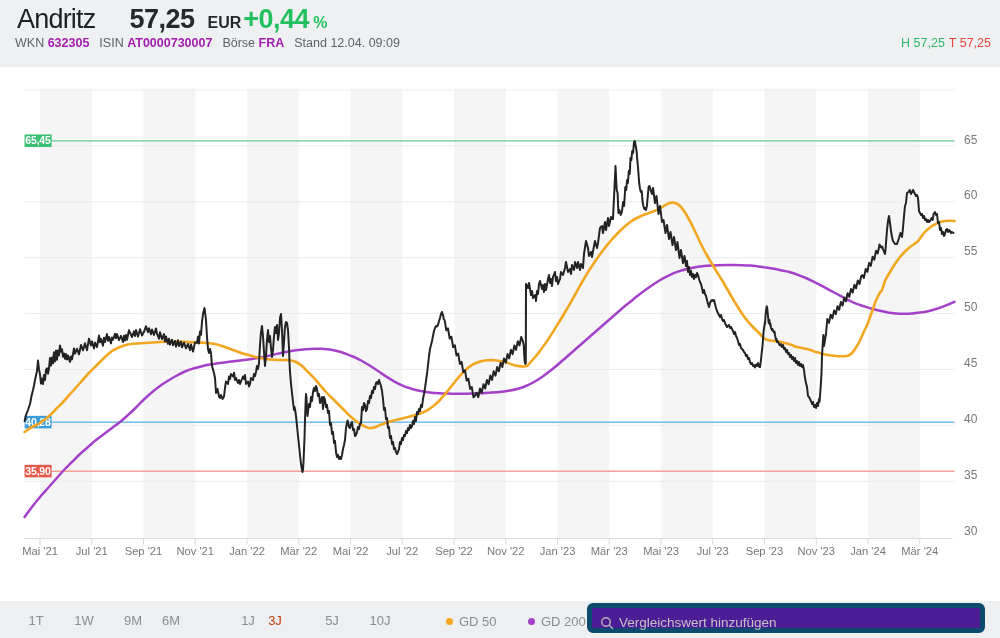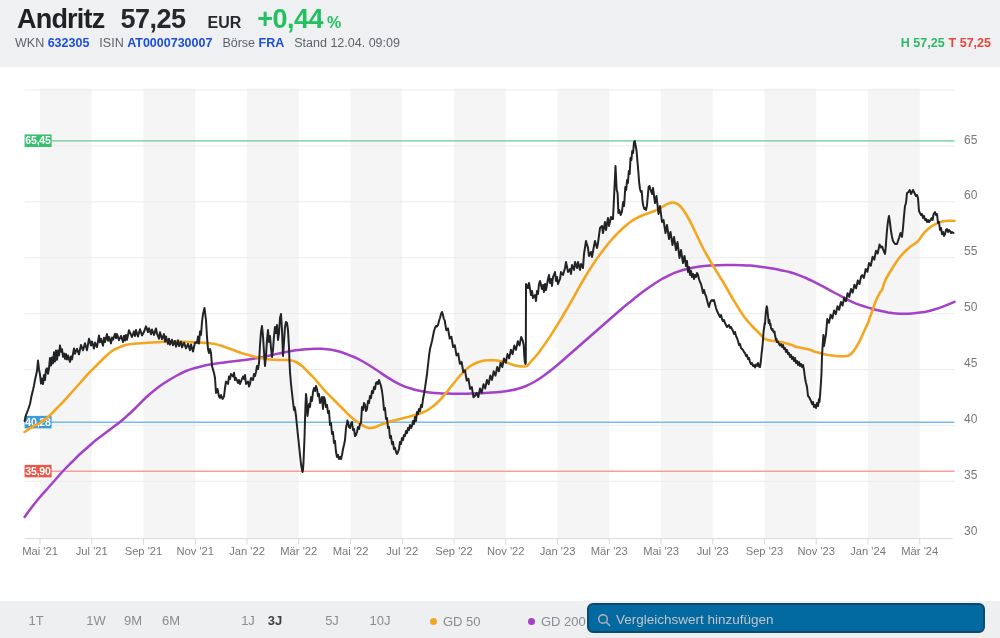--- a/index.html
+++ b/index.html
@@ -1,34 +1,34 @@
 <!DOCTYPE html>
 <html lang="de"><head><meta charset="utf-8">
 <style>
 *{margin:0;padding:0;box-sizing:border-box}
 html,body{width:1000px;height:638px;overflow:hidden;font-family:"Liberation Sans",sans-serif;background:#fff;position:relative}
 .hdr{position:absolute;left:0;top:0;width:1000px;height:67px;background:#eef0f1}
 .l1{position:absolute;left:17px;top:3.5px;white-space:nowrap}
-.name{font-size:27px;font-weight:bold;color:#202124;letter-spacing:-.8px}
-.price{font-size:27px;font-weight:600;color:#26282b;letter-spacing:-.5px;margin-left:16px}
-.cur{font-size:16px;font-weight:600;color:#26282b;margin-left:22px}
-.chg{font-size:27px;font-weight:bold;color:#22c05e;letter-spacing:-.5px;margin-left:16px}
+.name{font-size:27px;font-weight:normal;color:#202124;letter-spacing:-.8px}
+.price{font-size:27px;font-weight:600;color:#26282b;letter-spacing:-.5px;margin-left:34px}
+.cur{font-size:16px;font-weight:600;color:#26282b;margin-left:13px}
+.chg{font-size:27px;font-weight:bold;color:#22c05e;letter-spacing:-.5px;margin-left:2px}
 .pct{font-size:16px;font-weight:bold;color:#22c05e;margin-left:4px}
 .l2{position:absolute;left:15px;top:36px;font-size:12.5px;color:#5f6368;white-space:nowrap}
-.l2 b{color:#1d4ed8;font-weight:bold}
+.l2 b{color:#a21caf;font-weight:bold}
 .l2 .sep{display:inline-block;width:10px}
-.ht{position:absolute;right:9px;top:36px;font-size:12.5px;font-weight:bold;white-space:nowrap}
+.ht{position:absolute;right:9px;top:36px;font-size:12.5px;font-weight:normal;white-space:nowrap}
 .ht .h{color:#2fb76a}
 .ht .t{color:#e6473c;margin-left:4px}
 .tbar{position:absolute;left:0;top:601px;width:1000px;height:37px;background:#eeeff0}
 .rng{position:absolute;top:12px;font-size:13px;color:#8a8d91;transform:translateX(-50%)}
-.rng.sel{color:#404040;font-weight:bold}
+.rng.sel{color:#c2410c;font-weight:normal}
 .leg{position:absolute;top:13px;font-size:13px;color:#898c90;white-space:nowrap}
 .dot{display:inline-block;width:7px;height:7px;border-radius:50%;margin-right:6px;vertical-align:1px}
-.search{position:absolute;left:587px;top:2px;width:398px;height:30px;background:#0369a1;border:2px solid #0c4a6e;border-radius:6px}
+.search{position:absolute;left:587px;top:2px;width:398px;height:30px;background:#4c1d95;border:5px solid #0c4a6e;border-radius:6px}
 .search .ph{position:absolute;left:27px;top:7px;font-size:13.5px;color:#c2c3c7}
 .mag{position:absolute;left:8px;top:8px}
 </style></head><body>
 <div class="hdr">
   <div class="l1"><span class="name">Andritz</span><span class="price">57,25</span><span class="cur">EUR</span><span class="chg">+0,44</span><span class="pct">%</span></div>
   <div class="l2">WKN <b>632305</b><span class="sep"></span>ISIN <b>AT0000730007</b><span class="sep"></span>Börse <b>FRA</b><span class="sep"></span>Stand 12.04. 09:09</div>
   <div class="ht"><span class="h">H 57,25</span><span class="t">T 57,25</span></div>
 </div>
 <svg width="1000" height="534" viewBox="0 0 1000 534" style="position:absolute;left:0;top:67px">
     <rect x="40.00" y="21.5" width="51.75" height="450.1" fill="#f5f5f6"></rect>
@@ -101,28 +101,28 @@
     <rect x="24.6" y="348.87" width="27" height="12.5" fill="#3b9cd9"></rect>
     <text x="38" y="358.67" font-size="10.5" font-weight="bold" fill="#ffffff" text-anchor="middle" letter-spacing="-0.2">40,28</text>
     <rect x="24.6" y="397.84" width="27" height="12.5" fill="#e6584a"></rect>
     <text x="38" y="407.64" font-size="10.5" font-weight="bold" fill="#ffffff" text-anchor="middle" letter-spacing="-0.2">35,90</text>
     <path d="M24.6 450.0C25.8 448.3 29.4 443.3 32.0 440.0C34.6 436.7 37.3 433.2 40.0 430.0C42.7 426.8 45.3 424.0 48.0 421.0C50.7 418.0 53.3 415.0 56.0 412.0C58.7 409.0 61.3 405.8 64.0 403.0C66.7 400.2 69.3 397.7 72.0 395.0C74.7 392.3 77.3 389.5 80.0 387.0C82.7 384.5 85.3 382.3 88.0 380.0C90.7 377.7 93.3 375.2 96.0 373.0C98.7 370.8 101.3 369.0 104.0 367.0C106.7 365.0 109.3 363.0 112.0 361.0C114.7 359.0 117.3 357.2 120.0 355.0C122.7 352.8 125.3 350.4 128.0 348.0C130.7 345.6 133.0 343.4 136.0 340.5C139.0 337.6 142.7 333.6 146.0 330.5C149.3 327.4 152.7 324.6 156.0 322.0C159.3 319.4 162.7 317.2 166.0 315.0C169.3 312.8 172.7 310.8 176.0 309.0C179.3 307.2 183.0 305.3 186.0 304.0C189.0 302.7 191.3 302.1 194.0 301.3C196.7 300.5 199.3 299.8 202.0 299.2C204.7 298.6 207.3 298.1 210.0 297.6C212.7 297.1 215.3 296.7 218.0 296.3C220.7 295.9 223.3 295.6 226.0 295.2C228.7 294.8 231.3 294.5 234.0 294.2C236.7 293.9 239.3 293.5 242.0 293.2C244.7 292.9 247.3 292.6 250.0 292.2C252.7 291.8 255.3 291.4 258.0 290.9C260.7 290.4 263.3 289.9 266.0 289.4C268.7 288.8 271.3 288.2 274.0 287.6C276.7 287.0 279.3 286.3 282.0 285.7C284.7 285.1 287.3 284.6 290.0 284.2C292.7 283.8 295.3 283.3 298.0 283.0C300.7 282.7 303.3 282.4 306.0 282.2C308.7 282.0 311.3 281.8 314.0 281.7C316.7 281.6 319.3 281.6 322.0 281.8C324.7 282.0 327.3 282.2 330.0 282.6C332.7 283.0 335.3 283.6 338.0 284.3C340.7 285.0 343.3 285.9 346.0 286.8C348.7 287.8 351.3 288.8 354.0 290.0C356.7 291.2 359.3 292.5 362.0 294.0C364.7 295.5 367.3 297.1 370.0 298.8C372.7 300.5 375.3 302.2 378.0 304.0C380.7 305.8 383.3 307.7 386.0 309.4C388.7 311.1 391.3 312.8 394.0 314.3C396.7 315.8 399.3 317.1 402.0 318.3C404.7 319.5 407.3 320.4 410.0 321.3C412.7 322.2 415.3 322.9 418.0 323.5C420.7 324.1 423.3 324.6 426.0 325.0C428.7 325.4 431.3 325.7 434.0 325.9C436.7 326.1 439.0 326.3 442.0 326.4C445.0 326.5 448.7 326.6 452.0 326.7C455.3 326.8 458.7 326.7 462.0 326.7C465.3 326.7 468.7 326.6 472.0 326.5C475.3 326.4 478.7 326.3 482.0 326.2C485.3 326.1 488.7 325.8 492.0 325.6C495.3 325.4 499.0 325.1 502.0 324.8C505.0 324.5 507.3 324.1 510.0 323.6C512.7 323.1 515.3 322.6 518.0 321.8C520.7 321.0 523.3 320.1 526.0 319.0C528.7 317.9 531.3 316.5 534.0 315.0C536.7 313.5 539.3 311.8 542.0 310.0C544.7 308.2 547.3 306.1 550.0 304.0C552.7 301.9 555.3 299.8 558.0 297.5C560.7 295.2 563.3 292.8 566.0 290.5C568.7 288.2 571.3 285.8 574.0 283.5C576.7 281.2 579.3 278.8 582.0 276.5C584.7 274.2 587.3 271.8 590.0 269.5C592.7 267.2 595.3 264.8 598.0 262.5C600.7 260.2 603.3 257.8 606.0 255.5C608.7 253.2 611.3 250.8 614.0 248.5C616.7 246.2 619.3 243.8 622.0 241.5C624.7 239.2 627.3 237.2 630.0 235.0C632.7 232.8 635.3 230.6 638.0 228.5C640.7 226.4 643.3 224.4 646.0 222.5C648.7 220.6 651.3 218.8 654.0 217.0C656.7 215.2 659.3 213.5 662.0 212.0C664.7 210.5 667.3 209.0 670.0 207.8C672.7 206.6 675.3 205.5 678.0 204.6C680.7 203.7 683.3 202.9 686.0 202.2C688.7 201.5 691.3 200.9 694.0 200.4C696.7 199.9 699.3 199.5 702.0 199.2C704.7 198.9 707.3 198.8 710.0 198.6C712.7 198.4 715.3 198.3 718.0 198.2C720.7 198.1 723.3 198.0 726.0 198.0C728.7 198.0 731.3 198.0 734.0 198.0C736.7 198.0 739.3 198.1 742.0 198.2C744.7 198.3 747.3 198.4 750.0 198.6C752.7 198.8 755.3 199.1 758.0 199.4C760.7 199.7 763.3 200.1 766.0 200.5C768.7 200.9 771.3 201.3 774.0 201.8C776.7 202.3 779.3 202.9 782.0 203.5C784.7 204.1 787.3 204.5 790.0 205.2C792.7 205.9 795.3 206.8 798.0 207.8C800.7 208.8 803.3 209.8 806.0 211.0C808.7 212.2 811.3 213.5 814.0 214.8C816.7 216.1 819.3 217.5 822.0 218.9C824.7 220.3 827.0 221.8 830.0 223.4C833.0 225.0 837.0 227.0 840.0 228.6C843.0 230.2 845.3 231.7 848.0 233.0C850.7 234.3 853.3 235.6 856.0 236.6C858.7 237.7 861.3 238.4 864.0 239.3C866.7 240.2 869.3 241.1 872.0 241.8C874.7 242.6 877.3 243.2 880.0 243.8C882.7 244.4 885.3 244.9 888.0 245.4C890.7 245.8 893.3 246.3 896.0 246.5C898.7 246.7 901.3 246.8 904.0 246.8C906.7 246.8 909.3 246.7 912.0 246.5C914.7 246.3 917.3 246.0 920.0 245.6C922.7 245.2 925.3 244.8 928.0 244.2C930.7 243.6 933.3 242.8 936.0 242.0C938.7 241.2 941.3 240.2 944.0 239.2C946.7 238.2 950.2 236.5 952.0 235.8C953.8 235.1 954.1 235.0 954.5 234.8" fill="none" stroke="#a341c9" stroke-width="2.5" stroke-linejoin="round" stroke-linecap="round"></path>
     <path d="M24.6 365.0C25.8 364.2 29.4 361.5 32.0 360.0C34.6 358.5 37.3 357.7 40.0 356.0C42.7 354.3 45.3 352.3 48.0 350.0C50.7 347.7 53.3 344.7 56.0 342.0C58.7 339.3 61.3 336.8 64.0 334.0C66.7 331.2 69.3 328.0 72.0 325.0C74.7 322.0 77.3 319.0 80.0 316.0C82.7 313.0 85.3 309.8 88.0 307.0C90.7 304.2 93.3 301.7 96.0 299.0C98.7 296.3 101.3 293.5 104.0 291.0C106.7 288.5 109.3 285.8 112.0 284.0C114.7 282.2 117.3 281.1 120.0 280.0C122.7 278.9 125.3 278.1 128.0 277.5C130.7 276.9 133.3 276.8 136.0 276.5C138.7 276.2 141.3 276.2 144.0 276.0C146.7 275.8 149.3 275.7 152.0 275.5C154.7 275.3 157.3 275.1 160.0 275.0C162.7 274.9 165.3 274.7 168.0 274.6C170.7 274.5 173.3 274.5 176.0 274.5C178.7 274.5 181.3 274.7 184.0 274.8C186.7 274.9 189.3 275.1 192.0 275.2C194.7 275.3 197.3 275.5 200.0 275.6C202.7 275.7 205.5 275.8 208.0 276.0C210.5 276.2 212.7 276.5 215.0 277.0C217.3 277.5 219.7 278.2 222.0 279.0C224.3 279.8 226.7 280.7 229.0 281.5C231.3 282.3 233.7 283.2 236.0 284.0C238.3 284.8 240.7 285.8 243.0 286.5C245.3 287.2 247.5 287.8 250.0 288.5C252.5 289.2 255.3 289.9 258.0 290.5C260.7 291.1 263.3 291.6 266.0 292.0C268.7 292.4 271.3 292.6 274.0 292.8C276.7 293.0 279.3 292.9 282.0 293.0C284.7 293.1 287.7 292.9 290.0 293.2C292.3 293.5 294.0 294.0 296.0 295.0C298.0 296.0 300.0 297.3 302.0 299.0C304.0 300.7 306.0 303.0 308.0 305.0C310.0 307.0 312.0 308.8 314.0 311.0C316.0 313.2 318.0 315.7 320.0 318.0C322.0 320.3 324.0 322.8 326.0 325.0C328.0 327.2 330.0 329.0 332.0 331.0C334.0 333.0 336.0 335.0 338.0 337.0C340.0 339.0 342.0 341.0 344.0 343.0C346.0 345.0 348.0 347.2 350.0 349.0C352.0 350.8 354.0 352.5 356.0 354.0C358.0 355.5 360.0 356.9 362.0 358.0C364.0 359.1 366.0 360.4 368.0 360.8C370.0 361.2 372.0 361.0 374.0 360.5C376.0 360.0 378.0 358.8 380.0 358.0C382.0 357.2 384.0 356.7 386.0 356.0C388.0 355.3 390.0 354.6 392.0 354.0C394.0 353.4 396.0 353.0 398.0 352.5C400.0 352.0 402.0 351.5 404.0 351.0C406.0 350.5 408.0 350.0 410.0 349.5C412.0 349.0 414.0 348.4 416.0 347.8C418.0 347.2 420.0 346.5 422.0 345.7C424.0 344.9 426.0 344.0 428.0 342.8C430.0 341.6 432.0 340.1 434.0 338.5C436.0 336.9 438.0 335.1 440.0 333.0C442.0 330.9 444.0 328.4 446.0 326.0C448.0 323.6 450.0 321.0 452.0 318.5C454.0 316.0 456.0 313.3 458.0 311.0C460.0 308.7 462.0 306.4 464.0 304.5C466.0 302.6 468.0 300.7 470.0 299.3C472.0 297.9 474.0 296.9 476.0 296.0C478.0 295.1 480.0 294.5 482.0 294.0C484.0 293.5 486.0 293.3 488.0 293.2C490.0 293.1 492.0 293.1 494.0 293.2C496.0 293.3 498.0 293.6 500.0 294.0C502.0 294.4 504.0 294.7 506.0 295.3C508.0 295.9 510.0 296.8 512.0 297.4C514.0 298.0 516.2 298.6 518.0 299.0C519.8 299.4 521.5 299.5 523.0 299.5C524.5 299.5 525.7 299.8 527.0 299.0C528.3 298.2 529.5 296.2 531.0 294.5C532.5 292.8 534.3 291.0 536.0 289.0C537.7 287.0 539.3 284.8 541.0 282.5C542.7 280.2 544.3 277.9 546.0 275.5C547.7 273.1 549.3 270.6 551.0 268.0C552.7 265.4 554.3 262.7 556.0 260.0C557.7 257.3 559.3 254.8 561.0 252.0C562.7 249.2 564.3 246.3 566.0 243.5C567.7 240.7 569.3 237.9 571.0 235.0C572.7 232.1 574.3 229.0 576.0 226.0C577.7 223.0 579.3 219.9 581.0 217.0C582.7 214.1 584.3 211.2 586.0 208.5C587.7 205.8 589.3 203.1 591.0 200.5C592.7 197.9 594.3 195.4 596.0 193.0C597.7 190.6 599.3 188.2 601.0 186.0C602.7 183.8 604.3 181.6 606.0 179.5C607.7 177.4 609.3 175.4 611.0 173.5C612.7 171.6 614.3 169.8 616.0 168.0C617.7 166.2 619.3 164.6 621.0 163.0C622.7 161.4 624.3 159.9 626.0 158.5C627.7 157.1 629.3 155.7 631.0 154.5C632.7 153.3 634.3 152.4 636.0 151.5C637.7 150.6 639.3 149.8 641.0 149.0C642.7 148.2 644.3 147.6 646.0 147.0C647.7 146.4 649.3 145.9 651.0 145.3C652.7 144.7 654.5 144.0 656.0 143.3C657.5 142.6 658.7 142.1 660.0 141.3C661.3 140.6 662.7 139.6 664.0 138.8C665.3 138.0 666.7 137.1 668.0 136.6C669.3 136.1 670.7 135.7 672.0 135.6C673.3 135.5 674.7 135.6 676.0 136.2C677.3 136.8 678.7 137.7 680.0 139.0C681.3 140.3 682.7 142.1 684.0 144.0C685.3 145.9 686.7 148.2 688.0 150.5C689.3 152.8 690.7 155.3 692.0 158.0C693.3 160.7 694.7 163.7 696.0 166.5C697.3 169.3 698.7 172.2 700.0 175.0C701.3 177.8 702.7 180.5 704.0 183.0C705.3 185.5 706.7 187.7 708.0 190.0C709.3 192.3 710.7 194.8 712.0 197.0C713.3 199.2 714.7 201.3 716.0 203.5C717.3 205.7 718.7 207.8 720.0 210.0C721.3 212.2 722.7 214.2 724.0 216.5C725.3 218.8 726.7 221.2 728.0 223.5C729.3 225.8 730.7 228.2 732.0 230.5C733.3 232.8 734.7 234.8 736.0 237.0C737.3 239.2 738.7 241.4 740.0 243.5C741.3 245.6 742.7 247.7 744.0 249.5C745.3 251.3 746.7 252.9 748.0 254.5C749.3 256.1 750.7 257.6 752.0 259.0C753.3 260.4 754.7 261.7 756.0 263.0C757.3 264.3 758.7 265.6 760.0 267.0C761.3 268.4 762.7 270.5 764.0 271.5C765.3 272.5 766.7 272.6 768.0 273.0C769.3 273.4 770.7 273.6 772.0 273.8C773.3 274.0 774.7 274.1 776.0 274.3C777.3 274.5 778.7 274.6 780.0 274.8C781.3 275.1 782.7 275.5 784.0 275.8C785.3 276.1 786.7 276.4 788.0 276.8C789.3 277.2 790.7 277.5 792.0 278.0C793.3 278.5 794.7 279.4 796.0 279.8C797.3 280.2 798.7 280.3 800.0 280.6C801.3 280.9 802.7 281.1 804.0 281.4C805.3 281.7 806.7 281.8 808.0 282.2C809.3 282.6 810.7 283.0 812.0 283.5C813.3 284.0 814.7 284.6 816.0 285.0C817.3 285.4 818.7 285.6 820.0 286.0C821.3 286.4 822.7 287.0 824.0 287.3C825.3 287.6 826.7 287.8 828.0 288.0C829.3 288.2 830.7 288.3 832.0 288.5C833.3 288.7 834.7 288.9 836.0 289.0C837.3 289.1 838.7 289.2 840.0 289.2C841.3 289.2 842.7 289.3 844.0 289.2C845.3 289.1 846.7 289.3 848.0 288.8C849.3 288.3 850.7 287.4 852.0 286.0C853.3 284.6 854.7 282.6 856.0 280.5C857.3 278.4 858.7 276.2 860.0 273.5C861.3 270.8 862.7 267.4 864.0 264.5C865.3 261.6 867.0 258.4 868.0 256.0C869.0 253.6 869.2 252.2 870.0 250.0C870.8 247.8 871.8 245.3 872.6 243.0C873.4 240.7 874.2 238.2 875.0 236.0C875.8 233.8 876.8 231.8 877.6 230.0C878.4 228.2 879.3 226.7 880.0 225.5C880.7 224.3 881.2 224.9 882.0 223.0C882.8 221.1 883.7 217.0 885.0 214.0C886.3 211.0 888.3 207.8 890.0 205.0C891.7 202.2 893.3 199.5 895.0 197.0C896.7 194.5 898.3 192.1 900.0 190.0C901.7 187.9 903.3 186.2 905.0 184.5C906.7 182.8 908.3 181.3 910.0 180.0C911.7 178.7 913.7 177.5 915.0 176.5C916.3 175.5 917.0 175.3 918.0 174.2C919.0 173.1 920.0 171.5 921.0 170.1C922.0 168.7 923.0 167.2 924.0 166.0C925.0 164.8 926.0 163.9 927.0 163.0C928.0 162.1 929.0 161.2 930.0 160.4C931.0 159.6 932.0 159.0 933.0 158.4C934.0 157.8 935.0 157.3 936.0 156.8C937.0 156.3 938.0 155.7 939.0 155.3C940.0 154.9 941.0 154.8 942.0 154.6C943.0 154.4 944.0 154.1 945.0 154.0C946.0 153.9 946.8 153.8 948.0 153.8C949.2 153.8 950.9 153.8 952.0 153.8C953.1 153.8 954.1 154.0 954.5 154.0" fill="none" stroke="#f3a61f" stroke-width="2.6" stroke-linejoin="round" stroke-linecap="round"></path>
     <path d="M24.6 354.0L26.0 348.0L28.0 343.0L30.0 337.0L31.5 329.0L33.0 323.0L34.0 318.5L35.0 313.0L36.0 308.5L37.0 304.0L38.0 293.6L39.0 302.4L40.0 307.5L41.0 316.6L42.0 311.4L43.0 317.1L44.0 308.1L45.0 313.1L46.0 302.8L47.0 301.3L48.0 306.8L49.0 301.3L50.0 291.0L51.0 298.6L52.0 290.5L53.0 296.3L54.0 285.2L55.0 294.4L56.0 283.5L57.0 292.8L58.0 283.5L59.0 288.4L60.0 278.4L61.0 284.7L62.0 282.2L63.0 289.8L64.0 286.5L65.0 291.9L66.0 287.1L67.0 292.6L68.0 288.4L70.0 294.9L71.0 289.5L72.0 292.4L74.0 281.4L75.0 286.7L77.0 281.8L79.0 287.3L81.0 278.0L83.0 283.3L85.0 276.3L87.0 283.2L89.0 271.7L91.0 278.4L92.0 274.4L94.0 281.5L95.0 275.6L97.0 280.2L99.0 268.6L100.0 275.3L101.0 271.7L103.0 278.7L104.0 270.7L105.0 275.1L107.0 267.1L108.0 273.7L109.0 269.9L111.0 276.4L112.0 270.4L113.0 272.8L115.0 266.8L116.0 271.3L117.0 267.1L119.0 273.2L121.0 268.8L123.0 275.0L124.0 268.8L125.0 273.6L126.0 267.9L127.0 272.8L129.0 263.3L132.0 270.0L134.0 264.4L135.0 269.1L136.0 263.1L138.0 269.5L140.0 262.2L142.0 268.5L144.0 264.8L146.0 259.4L148.0 265.1L149.0 261.3L151.0 267.3L152.0 262.6L154.0 267.9L156.0 261.4L157.0 266.7L159.0 271.7L160.0 265.2L162.0 272.1L164.0 267.1L165.0 274.5L166.0 269.5L168.0 276.9L169.0 271.8L170.0 277.5L172.0 272.7L173.0 278.2L175.0 274.0L176.0 279.7L178.0 273.3L179.0 279.0L181.0 274.6L182.0 280.3L184.0 275.7L186.0 281.4L188.0 277.0L190.0 283.1L191.0 277.6L193.0 284.5L195.0 275.6L197.0 275.8L198.0 269.4L199.0 276.5L200.0 264.6L201.0 267.8L202.0 255.0L203.0 247.0L204.5 241.0L206.0 253.0L207.0 270.0L208.0 282.0L209.0 286.0L210.0 282.0L211.0 286.0L212.0 299.0L214.0 306.0L215.0 311.0L216.0 326.0L217.5 322.0L219.0 329.5L220.0 331.0L221.0 328.0L222.5 332.0L224.0 329.5L225.0 321.0L226.0 314.5L228.0 317.0L229.0 309.5L230.0 312.0L231.0 307.0L233.0 309.5L234.0 305.7L235.0 313.0L236.0 311.0L238.0 316.0L239.0 313.0L240.0 317.0L241.0 314.5L243.0 309.5L244.0 312.0L245.0 308.0L246.0 317.0L248.0 314.5L249.0 319.5L250.0 317.0L251.0 311.0L253.0 313.0L254.0 307.0L255.0 309.0L256.0 305.0L257.0 299.0L258.0 302.0L259.0 296.0L260.0 278.0L261.0 265.0L262.0 259.0L263.0 269.0L264.0 285.0L265.0 299.0L266.0 289.0L267.0 273.0L268.0 263.0L269.0 275.0L270.0 269.0L271.0 281.0L272.0 290.0L273.0 283.0L274.0 269.0L275.0 260.0L276.0 266.0L277.0 258.0L278.0 273.0L279.0 266.0L280.0 251.0L281.0 247.0L282.0 263.0L283.0 289.0L284.0 275.0L285.0 260.0L286.0 255.0L287.0 256.0L288.0 263.0L289.0 281.0L289.5 295.0L290.0 305.0L291.0 317.0L292.0 326.0L293.0 335.0L294.0 343.0L294.5 340.0L295.0 342.0L296.0 349.0L297.0 359.0L298.0 369.0L299.0 378.0L300.0 388.0L301.0 397.0L302.0 403.0L302.5 405.0L303.0 403.0L303.5 395.0L304.0 383.0L304.5 371.0L305.0 353.0L305.5 338.0L306.0 327.0L306.5 331.0L307.0 341.0L307.5 349.0L308.0 345.0L309.0 337.0L310.0 340.0L311.0 330.0L312.0 334.0L313.0 325.0L314.0 321.0L315.0 324.0L316.0 319.0L317.0 322.0L318.0 329.0L319.0 327.0L320.0 336.0L321.0 334.0L322.0 330.0L323.0 342.0L324.0 330.0L325.0 333.0L326.0 340.0L327.0 338.0L328.0 346.0L329.0 344.0L330.0 358.0L331.0 356.0L332.0 367.0L333.0 365.0L334.0 376.0L335.0 374.0L336.0 385.0L337.0 390.0L338.0 388.0L339.0 392.0L340.0 390.0L341.0 392.0L342.0 388.0L343.0 382.0L344.0 378.0L345.0 373.0L346.0 361.0L347.0 356.0L347.5 353.5L348.0 355.0L349.0 360.0L350.0 361.0L350.5 359.0L351.0 357.0L352.0 355.0L353.0 363.0L354.0 362.0L355.0 369.0L356.0 368.0L357.0 365.0L358.0 360.0L359.0 362.0L360.0 357.0L361.0 356.0L362.0 340.0L363.0 343.0L364.0 336.0L365.0 338.0L366.0 344.0L367.0 342.0L368.0 334.0L369.0 336.0L370.0 329.0L371.0 331.0L372.0 324.0L373.0 326.0L374.0 320.0L375.0 322.0L376.0 316.0L377.0 315.0L378.0 317.0L379.0 313.0L380.0 316.0L381.0 319.0L382.0 324.0L383.0 332.0L384.0 343.0L385.0 341.0L386.0 352.0L387.0 351.0L388.0 361.0L389.0 360.0L390.0 371.0L391.0 369.0L392.0 377.0L393.0 375.0L394.0 382.0L395.0 381.0L396.0 385.0L397.0 387.0L398.0 385.0L399.0 382.0L400.0 375.0L401.0 377.0L402.0 371.0L403.0 373.0L404.0 368.0L405.0 369.0L406.0 364.0L407.0 366.0L408.0 361.0L409.0 363.0L410.0 358.0L411.0 361.0L412.0 359.0L413.0 354.0L414.0 357.0L415.0 350.0L416.0 354.0L417.0 345.0L418.0 347.0L419.0 342.0L420.0 344.0L421.0 338.0L422.0 340.0L423.0 332.0L424.0 327.0L425.0 321.0L426.0 314.0L427.0 307.0L428.0 298.0L429.0 289.0L430.0 282.0L431.0 278.0L432.0 274.0L433.0 269.0L434.0 264.0L435.0 261.0L436.0 259.0L437.0 259.5L438.0 258.0L439.0 254.0L440.0 251.0L441.0 247.0L442.0 245.0L443.0 248.0L443.8 252.0L444.6 253.0L446.3 263.2L448.0 261.4L449.7 271.6L451.4 269.8L453.1 280.0L454.8 278.2L456.5 288.4L458.2 286.6L459.9 296.8L461.6 294.9L463.3 305.1L465.0 303.3L466.7 313.5L468.4 311.7L470.1 321.9L471.8 320.1L473.5 330.3L475.2 328.5L476.6 325.8L478.3 330.1L480.0 321.5L481.7 325.8L483.5 317.2L485.2 321.5L486.9 312.9L488.6 317.2L490.3 308.6L492.0 312.9L493.7 304.3L495.5 308.6L497.2 300.0L498.9 304.3L500.6 295.7L502.3 300.0L504.0 291.4L505.8 295.7L507.5 287.1L509.2 291.4L510.9 282.8L512.6 287.1L514.3 278.5L516.0 282.8L517.8 274.2L519.5 278.5L521.2 269.9L522.9 274.2L523.7 278.0L524.3 289.0L524.8 295.0L525.4 297.0L525.8 296.0L526.0 217.0L528.0 221.0L529.0 216.0L531.0 228.0L532.0 224.0L533.0 231.0L535.0 228.0L536.0 234.0L537.0 224.0L538.0 227.0L539.0 217.0L540.0 214.0L542.0 222.0L543.0 218.0L544.0 225.0L545.0 217.0L546.0 223.0L548.0 212.0L549.0 208.0L550.0 216.0L551.0 212.0L552.0 219.0L553.0 210.0L555.0 205.0L556.0 214.0L557.0 210.0L558.0 217.0L560.0 212.0L561.0 205.0L563.0 208.0L565.0 201.0L566.0 195.0L568.0 205.0L570.0 202.0L571.0 207.0L572.0 198.0L574.0 203.0L575.0 195.0L577.0 201.0L578.0 195.0L580.0 203.0L581.0 197.0L583.0 201.0L584.0 187.0L586.0 174.0L588.0 181.0L589.0 189.0L591.0 185.0L592.0 190.0L594.0 179.0L595.0 174.0L597.0 181.0L598.0 176.0L600.0 161.0L602.0 159.0L603.0 166.0L605.0 155.0L606.0 163.0L608.0 151.0L609.0 159.0L611.0 150.0L612.0 152.0L613.0 152.0L615.5 99.0L616.7 123.0L617.6 126.0L618.4 146.0L619.3 143.0L620.7 148.0L621.9 145.0L623.1 135.0L624.1 139.0L625.3 120.0L626.2 123.0L627.1 113.0L627.9 116.0L628.8 104.0L629.7 107.0L630.5 91.0L631.4 93.0L632.2 84.0L633.1 86.0L634.0 75.0L634.8 74.0L635.7 79.0L636.6 84.0L637.4 94.0L638.3 104.0L639.1 115.0L640.0 122.0L640.9 125.0L641.7 124.0L642.6 135.0L643.4 139.0L644.3 142.0L645.2 141.0L646.0 143.0L646.9 139.0L648.6 120.0L649.5 119.0L650.3 122.0L652.0 127.0L653.0 121.0L655.0 136.0L656.5 129.0L658.5 147.0L660.0 139.0L662.0 155.0L663.5 153.0L665.5 166.0L667.0 158.0L669.0 172.0L670.5 165.0L672.5 178.0L674.0 170.0L676.0 183.0L677.5 175.0L679.5 191.0L681.0 183.0L683.0 196.0L684.5 189.0L686.0 199.0L687.0 194.0L688.0 205.0L689.0 200.0L690.0 208.0L691.0 204.0L692.0 210.0L693.0 207.0L694.0 212.0L695.0 208.0L696.0 210.0L697.0 206.0L698.0 208.0L699.0 212.0L700.0 215.0L701.0 217.0L702.0 221.0L703.0 226.0L704.0 223.0L705.0 227.0L706.0 229.0L707.0 233.0L708.0 237.0L709.0 240.0L710.0 236.0L711.0 234.0L712.0 233.0L713.0 234.0L714.0 233.0L715.0 237.0L716.0 241.0L717.0 244.0L718.0 246.0L719.0 248.0L720.0 250.0L721.0 248.0L722.0 252.0L723.0 254.0L724.0 253.0L725.0 256.0L726.0 258.0L727.0 260.0L728.0 259.0L729.0 258.0L730.0 261.0L731.0 260.0L732.0 262.0L733.0 264.0L734.0 267.0L735.0 265.0L736.0 269.0L737.0 271.0L738.0 274.0L739.0 278.0L740.0 277.0L741.0 281.0L742.0 282.0L743.0 283.0L744.0 285.0L745.0 286.0L746.0 289.0L747.0 288.0L748.0 292.0L749.0 291.0L750.0 295.0L751.0 297.0L752.0 296.0L753.0 299.0L754.0 298.0L755.0 300.5L756.0 297.5L757.0 299.0L758.0 296.0L759.0 299.5L760.0 300.0L761.0 293.0L761.6 286.5L762.3 281.0L763.0 273.0L763.6 264.0L764.3 260.0L764.7 256.0L765.0 257.3L765.6 248.0L766.0 244.0L766.7 239.3L767.2 241.0L768.0 249.0L768.7 256.0L769.4 253.0L770.0 258.0L770.5 257.0L771.0 261.0L772.0 263.0L772.5 262.0L773.0 264.0L774.0 265.3L774.5 264.5L775.0 268.0L776.0 273.0L776.5 272.0L777.0 275.0L778.0 274.5L779.0 277.0L780.0 278.5L781.0 277.0L782.0 280.0L783.0 278.0L784.0 282.0L785.0 281.0L786.0 285.0L787.0 283.0L788.0 287.0L789.0 286.0L790.0 290.0L791.0 288.0L792.0 292.0L793.0 290.0L794.0 294.0L795.0 291.0L796.0 296.0L797.0 294.0L798.0 298.0L799.0 295.0L800.0 299.0L801.0 297.0L802.0 300.0L803.0 298.0L804.0 303.0L805.0 311.0L806.0 316.0L807.0 320.0L808.0 329.0L809.0 330.0L810.0 332.0L811.0 334.0L812.0 337.0L813.0 335.0L814.0 340.0L815.0 338.0L816.0 341.0L817.0 336.0L818.0 339.0L819.0 332.0L819.5 335.0L820.0 329.0L820.5 322.0L821.0 315.0L821.5 306.0L822.0 289.0L822.5 281.0L823.0 273.0L823.4 268.0L824.0 279.0L825.0 273.0L826.0 267.0L827.3 252.1L829.0 255.8L830.7 247.8L832.4 251.4L834.1 243.5L835.8 247.1L837.5 239.2L839.2 242.8L840.9 234.9L842.6 238.5L844.2 230.6L845.9 234.2L847.6 226.3L849.3 229.9L851.0 222.0L852.7 225.6L854.4 217.7L856.1 221.3L857.8 213.4L859.5 217.0L861.2 209.1L862.2 208.1L863.9 210.9L865.7 202.0L867.4 204.8L869.1 195.9L870.8 198.7L872.6 189.8L874.3 192.6L876.0 183.7L877.7 186.5L879.5 177.6L881.2 180.4L882.2 179.6L883.0 182.1L884.0 184.5L885.0 187.0L885.5 183.0L886.0 176.0L887.0 163.0L888.0 154.0L889.0 149.0L890.0 156.0L891.0 164.0L892.0 170.0L893.0 174.0L895.0 177.0L897.0 177.0L899.0 171.0L900.5 166.0L902.0 170.0L903.0 161.0L904.0 149.0L905.0 139.0L906.0 136.0L907.0 126.0L908.6 125.0L909.7 123.0L911.0 127.0L913.0 123.0L914.0 125.0L916.0 129.0L917.0 128.0L918.0 131.0L919.0 144.0L920.0 146.0L921.0 148.0L922.0 147.0L923.0 151.0L924.0 149.0L925.0 153.0L926.0 152.0L927.0 155.0L928.0 153.0L929.0 155.0L930.0 154.0L931.6 151.0L932.6 153.0L933.6 147.0L935.0 145.0L936.0 148.0L937.0 147.0L938.0 156.0L939.0 155.0L940.0 163.0L941.0 161.0L942.0 167.0L943.0 165.0L944.0 169.0L945.0 167.0L946.0 163.0L947.0 162.0L948.0 165.0L949.0 163.0L950.0 164.0L951.0 166.0L952.0 165.0L953.5 166.0" fill="none" stroke="#222325" stroke-width="2" stroke-linejoin="round" stroke-linecap="round"></path>
   </svg>
 <div class="tbar">
   <span class="rng" style="left:36px">1T</span>
-  <span class="rng" style="left:96px">1W</span>
+  <span class="rng" style="left:84px">1W</span>
   <span class="rng" style="left:133px">9M</span>
   <span class="rng" style="left:171px">6M</span>
   <span class="rng" style="left:248px">1J</span>
   <span class="rng sel" style="left:275px">3J</span>
   <span class="rng" style="left:332px">5J</span>
   <span class="rng" style="left:380px">10J</span>
-  <span class="leg" style="left:430px"><span class="dot" style="background:#f3a61f"></span>GD 50</span>
+  <span class="leg" style="left:446px"><span class="dot" style="background:#f3a61f"></span>GD 50</span>
   <span class="leg" style="left:528px"><span class="dot" style="background:#a341c9"></span>GD 200</span>
   <div class="search">
     <svg class="mag" width="14" height="14" viewBox="0 0 14 14">
         <circle cx="6" cy="6" r="4.3" fill="none" stroke="#b5b6ba" stroke-width="1.4"></circle>
         <line x1="9.3" y1="9.3" x2="12.6" y2="12.6" stroke="#b5b6ba" stroke-width="1.4" stroke-linecap="round"></line>
       </svg>
     <span class="ph">Vergleichswert hinzufügen</span>
   </div>
 </div>
 </body></html>

